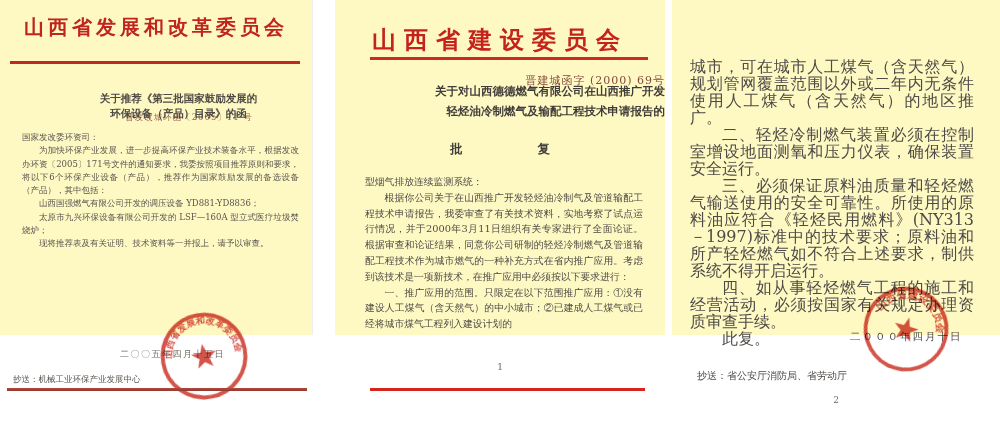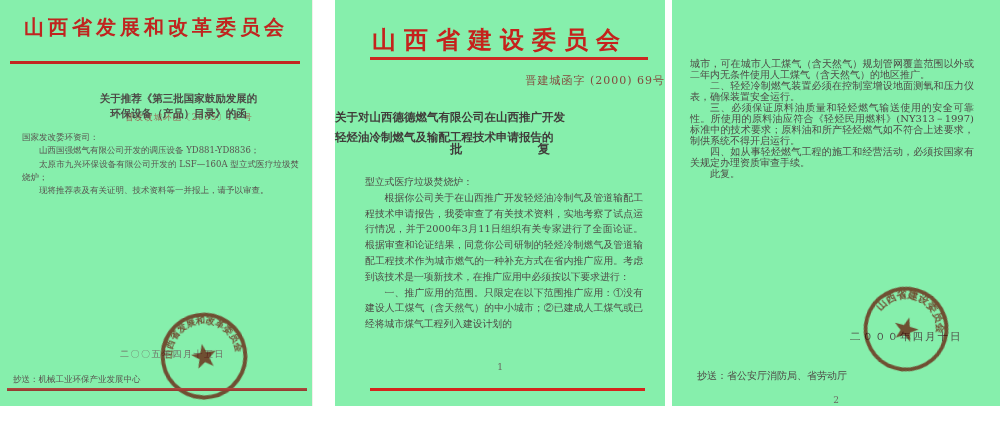--- a/index.html
+++ b/index.html
@@ -1,18 +1,18 @@
 <!DOCTYPE html>
 <html><head>
 <meta charset="utf-8">
 <style>
   html,body{margin:0;padding:0;background:#ffffff;}
   #canvas{position:relative;width:1000px;height:421px;background:#ffffff;overflow:hidden;
           font-family:"DejaVu Serif", serif;}
-  .page{position:absolute;top:0;height:406px;background:#86efac;}
+  .page{position:absolute;top:0;height:335px;background:#fef9c3;}
   #page1{left:0;width:312px;border-right:1px solid #f1efe9;}
   #page2{left:335px;width:330px;}
   #page3{left:672px;width:328px;}
 
   
   .d1-agency{position:absolute;top:14px;left:0;right:0;text-align:center;
     font-family:"DejaVu Sans",sans-serif;font-weight:bold;font-size:20px;letter-spacing:4px;
     color:#c0241f;filter:blur(.4px);white-space:nowrap;}
   .d1-rule{position:absolute;top:61px;left:10px;right:12px;height:3px;background:#c22721;filter:blur(.3px);}
   .d1-docnum{position:absolute;top:72px;left:80px;right:14px;text-align:center;
@@ -29,34 +29,34 @@
   .d1-bottomrule{position:absolute;top:388px;left:7px;right:5px;height:3px;
     background:linear-gradient(180deg,#b24a3d,#8f3a30);filter:blur(.35px);}
 
   
   .d2-agency{position:absolute;top:24px;left:0;right:0;text-align:center;
     font-family:"DejaVu Sans",sans-serif;font-weight:bold;font-size:24px;letter-spacing:8px;
     color:#c5221c;filter:blur(.25px);white-space:nowrap;}
   .d2-rule{position:absolute;top:57px;left:35px;right:17px;height:2.5px;background:#cc2a22;}
   .d2-docnum{position:absolute;top:73px;left:0;right:0;text-align:right;font-size:11px;
     color:#84493d;letter-spacing:1px;filter:blur(.35px);white-space:nowrap;}
-  .d2-title{position:absolute;top:107px;left:0;right:0;text-align:left;font-weight:bold;
+  .d2-title{position:absolute;top:81px;left:0;right:0;text-align:right;font-weight:bold;
     font-size:11.5px;line-height:20px;color:#403c3a;filter:blur(.3px);}
   .d2-approval{position:absolute;top:141px;left:0;right:0;text-align:center;font-weight:bold;
     font-size:12.5px;color:#403c3a;filter:blur(.3px);white-space:pre;}
   .d2-body{position:absolute;top:174px;left:30px;right:22px;font-size:9.8px;line-height:15.8px;
     color:#4e4a46;text-align:justify;filter:blur(.35px);}
   .d2-body p{margin:0;text-indent:2em;}
   .d2-body p.nohang{text-indent:0;}
   .d2-pagenum{position:absolute;top:362px;left:0;right:0;text-align:center;font-size:9px;
     color:#6a6560;}
   .d2-bottomrule{position:absolute;top:388px;left:35px;right:20px;height:2.5px;background:#d5251d;}
 
   
-  .d3-body{position:absolute;top:58px;left:18px;right:26px;font-size:10px;line-height:11px;
+  .d3-body{position:absolute;top:58px;left:18px;right:26px;font-size:16px;line-height:17px;
     color:#4e4a46;text-align:justify;filter:blur(.35px);}
   .d3-body p{margin:0;text-indent:2em;}
   .d3-body p.nohang{text-indent:0;}
   .d3-attach2{text-indent:5em !important;}
   .d3-date{position:absolute;top:330px;left:178px;font-size:10.5px;letter-spacing:2px;
     color:#4e4a46;filter:blur(.3px);white-space:nowrap;}
   .d3-cc{position:absolute;top:369px;left:25px;font-size:10px;color:#4e4a46;
     filter:blur(.3px);white-space:nowrap;}
   .d3-pagenum{position:absolute;top:395px;left:0;right:0;text-align:center;font-size:9px;color:#6a6560;}
 
@@ -74,20 +74,21 @@
   <div class="page" id="page1">
     <div class="d1-agency">山西省发展和改革委员会</div>
     <div class="d1-rule"></div>
     <div class="d1-docnum">晋发改城环函〔2005〕11 号</div>
     <div class="d1-title">
       <div>关于推荐《第三批国家鼓励发展的</div>
       <div>环保设备（产品）目录》的函</div>
     </div>
     <div class="d1-body">
       <p class="nohang">国家发改委环资司：</p>
+      <p>为加快环保产业发展，进一步提高环保产业技术装备水平，根据发改办环资〔2005〕171号文件的通知要求，我委按照项目推荐原则和要求，将以下6个环保产业设备（产品），推荐作为国家鼓励发展的备选设备（产品），其中包括：</p>
       <p>山西国强燃气有限公司开发的调压设备 YD881-YD8836；</p>
       <p>太原市九兴环保设备有限公司开发的 LSF—160A 型立式医疗垃圾焚烧炉；</p>
       <p>现将推荐表及有关证明、技术资料等一并报上，请予以审查。</p>
     </div>
     <div class="d1-date">二〇〇五年四月十五日</div>
     <div class="seal" id="seal1">
       <svg viewBox="0 0 100 100">
         <defs>
           <path id="sealArc1" d="M 50,50 m -37,0 a 37,37 0 1,1 74,0 a 37,37 0 1,1 -74,0"></path>
         </defs>
@@ -105,21 +106,21 @@
   <div class="page" id="page2">
     <div class="d2-agency">山西省建设委员会</div>
     <div class="d2-rule"></div>
     <div class="d2-docnum">晋建城函字 (2000) 69号</div>
     <div class="d2-title">
       <div>关于对山西德德燃气有限公司在山西推广开发</div>
       <div>轻烃油冷制燃气及输配工程技术申请报告的</div>
     </div>
     <div class="d2-approval">批　　　　　　复</div>
     <div class="d2-body">
-      <p class="nohang">型立式医疗垃圾焚烧炉：</p>
+      <p class="nohang">型烟气排放连续监测系统：</p>
       <p>根据你公司关于在山西推广开发轻烃油冷制气及管道输配工程技术申请报告，我委审查了有关技术资料，实地考察了试点运行情况，并于2000年3月11日组织有关专家进行了全面论证。根据审查和论证结果，同意你公司研制的轻烃冷制燃气及管道输配工程技术作为城市燃气的一种补充方式在省内推广应用。考虑到该技术是一项新技术，在推广应用中必须按以下要求进行：</p>
       <p>一、推广应用的范围。只限定在以下范围推广应用：①没有建设人工煤气（含天然气）的中小城市；②已建成人工煤气或已经将城市煤气工程列入建设计划的</p>
     </div>
     <div class="d2-pagenum">1</div>
     <div class="d2-bottomrule"></div>
   </div>
 
   <div class="page" id="page3">
     <div class="d3-body">
       <p class="nohang">城市，可在城市人工煤气（含天然气）规划管网覆盖范围以外或二年内无条件使用人工煤气（含天然气）的地区推广。</p>

